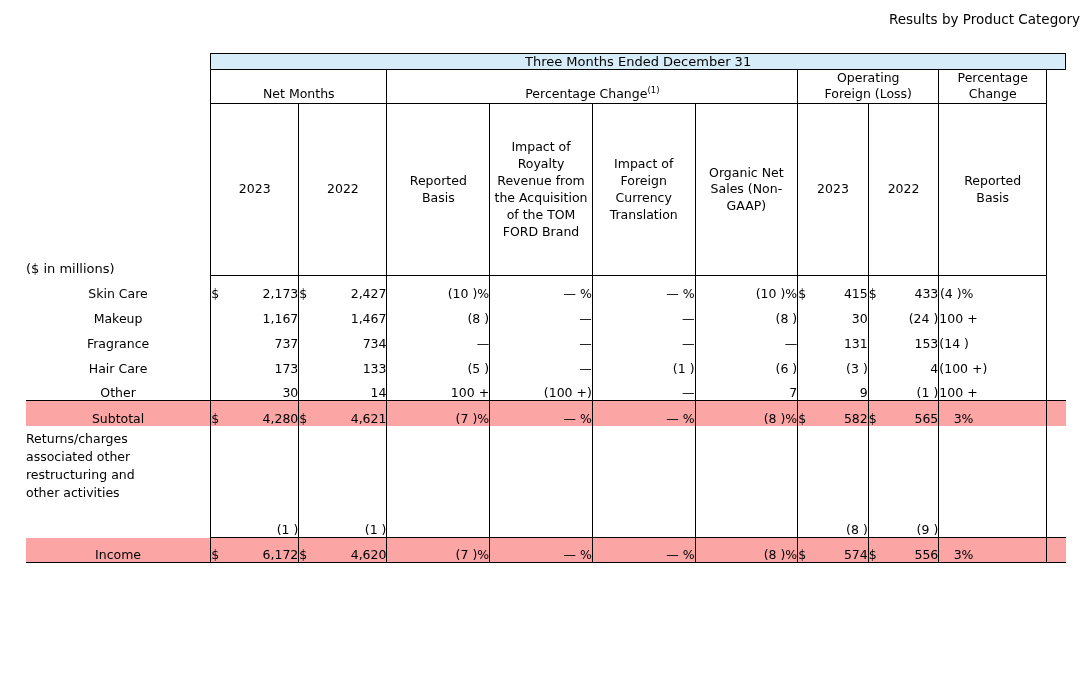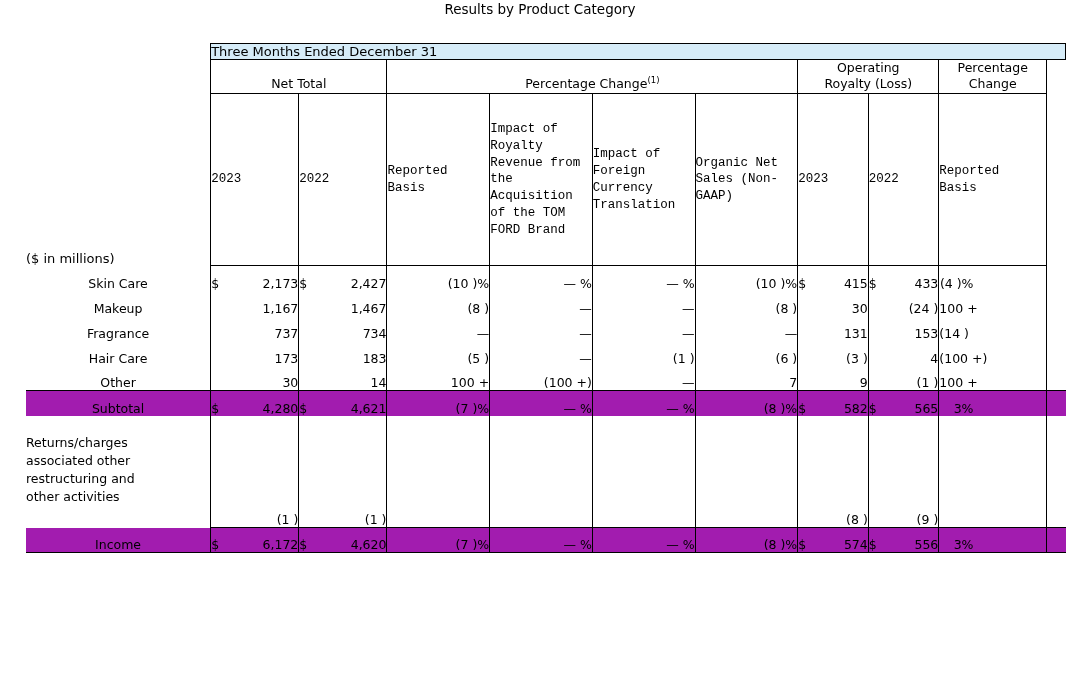--- a/index.html
+++ b/index.html
@@ -14,21 +14,22 @@
     color: #000000;
     font-size: 13px;
     overflow: hidden;
   }
   .page {
     position: relative;
     width: 1080px;
     height: 675px;
   }
   .title-block {
-    text-align: center;
+    text-align: right;
+    padding-top: 10px;
     font-size: 13.5px;
     line-height: 1.45;
   }
   .title-block div {
     font-weight: 400;
   }
   table.fin {
     border-collapse: collapse;
     table-layout: fixed;
     margin-top: 23px;
@@ -43,38 +44,38 @@
     box-sizing: border-box;
   }
   
   .bx { border: 1px solid #000; }
   .bb { border-bottom: 1px solid #000; margin-top: 48px; }
   .bl { border-left: 1px solid #000; }
   .br { border-right: 1px solid #000; }
 
   .hdr-band {
     background: #d6ecf8;
-    text-align: left;
+    text-align: center;
     font-weight: bold;
     padding: 5px 0 5px 0;
     font-size: 13px;
   }
   .hdr-grp {
     text-align: center;
     font-weight: bold;
     padding: 7px 4px 7px 4px;
     vertical-align: middle;
     line-height: 1.35;
   }
   .hdr-col {
+    text-align: center;
     font-weight: bold;
     vertical-align: bottom;
     padding: 4px 4px 6px 4px;
     line-height: 1.35;
-    font-family: Liberation Mono, monospace;
   }
   .hdr-col.mid { vertical-align: middle; }
   .stub-head {
     padding: 4px 2px 6px 2px;
     vertical-align: middle;
     font-weight: normal;
     font-size: 13px;
   }
   sup { font-size: 8.5px; vertical-align: super; }
 
@@ -91,21 +92,21 @@
   td.cur {
     text-align: left;
     padding: 4px 0 4px 4px;
     width: 14px;
   }
   td.suf {
     text-align: left;
     padding: 4px 2px 4px 1px;
     white-space: nowrap;
   }
-  .shaded { background: #a21caf; }
+  .shaded { background: #fca5a5; }
   .bold { font-weight: bold; }
   .row-h { height: 25px; }
   .wrapcell {
     text-align: left;
     padding: 4px 2px 4px 2px;
     white-space: normal;
     line-height: 1.45;
   }
 </style>
 </head>
@@ -138,27 +139,27 @@
     </colgroup>
 
     <tbody>
         <tr>
       <td></td>
       <td class="hdr-band bx" colspan="15">Three Months Ended December 31</td>
     </tr>
 
     <tr>
       <td></td>
-      <td class="hdr-grp bl br bb" colspan="4">Net Total</td>
+      <td class="hdr-grp bl br bb" colspan="4">Net Months</td>
       <td class="hdr-grp br bb" colspan="4">
         <span>Percentage Change</span><sup>(1)</sup>
       </td>
       <td class="hdr-grp br bb" colspan="4">
         <div>Operating</div>
-        <div>Royalty (Loss)</div>
+        <div>Foreign (Loss)</div>
       </td>
       <td class="hdr-grp br bb" colspan="2">
         <div>Percentage</div>
         <div>Change</div>
       </td>
       <td></td>
     </tr>
 
     <tr style="height:172px">
       <td class="stub-head">($ in millions)</td>
@@ -235,21 +236,21 @@
       <td class="num bl">(14 )</td>
       <td class="suf"></td>
       <td class="bl"></td>
     </tr>
 
     <tr class="row-h">
       <td class="label">Hair Care</td>
       <td class="cur bl"></td>
       <td class="num">173</td>
       <td class="cur bl"></td>
-      <td class="num">183</td>
+      <td class="num">133</td>
       <td class="num bl"><span>(5 )</span><span></span></td>
       <td class="num bl"><span>—</span><span></span></td>
       <td class="num bl"><span>(1 )</span><span></span></td>
       <td class="num bl br"><span>(6 )</span><span></span></td>
       <td class="cur"></td>
       <td class="num">(3 )</td>
       <td class="cur bl"></td>
       <td class="num">4</td>
       <td class="num bl">(100 +)</td>
       <td class="suf"></td>
@@ -288,21 +289,21 @@
       <td class="cur">$</td>
       <td class="num">582</td>
       <td class="cur bl">$</td>
       <td class="num">565</td>
       <td class="num bl">3 </td>
       <td class="suf">%</td>
       <td class="bl"></td>
     </tr>
 
     <tr style="height:112px">
-      <td class="wrapcell" style="vertical-align:top; padding-top:18px">
+      <td class="wrapcell" style="vertical-align:top; padding-top:4px">
         <div>Returns/charges</div>
         <div>associated other</div>
         <div>restructuring and</div>
         <div>other activities</div>
       </td>
       <td class="cur bl bb"></td>
       <td class="num bb">(1 )</td>
       <td class="cur bl bb"></td>
       <td class="num bb">(1 )</td>
       <td class="num bl bb"></td>

